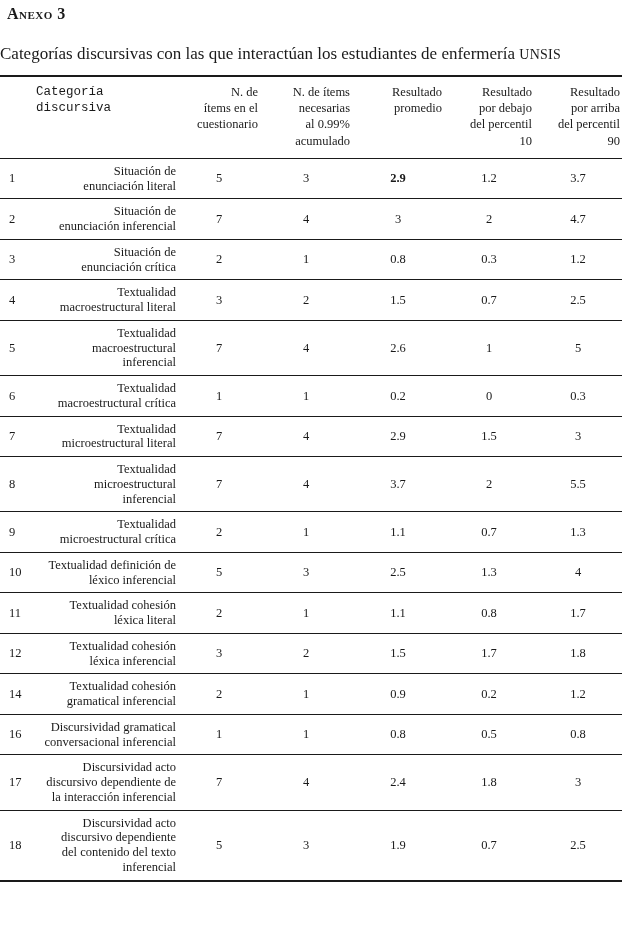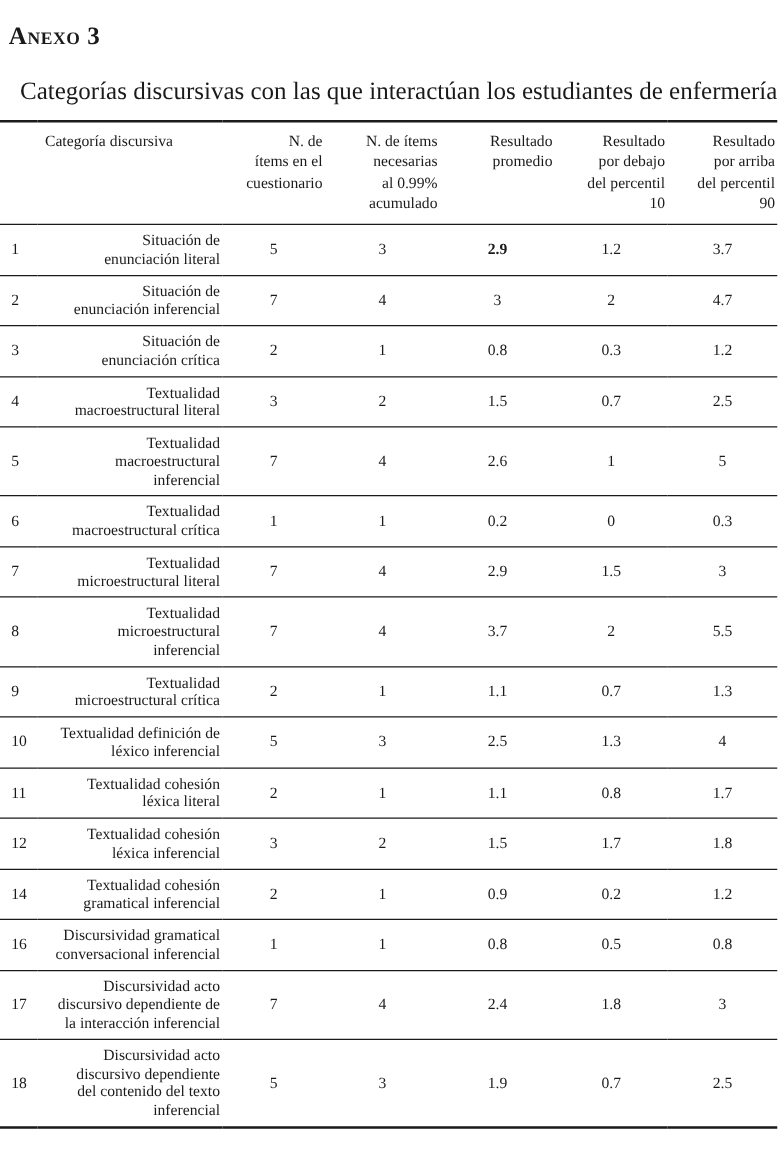--- a/index.html
+++ b/index.html
@@ -12,34 +12,32 @@
     min-height: 938px;
     box-sizing: border-box;
     background: #ffffff;
     color: #1a1a1a;
     font-family: "Liberation Serif", "DejaVu Serif", serif;
     padding-top: 5px;
   }
   .annex-heading {
     font-variant: small-caps;
     font-weight: bold;
-    font-size: 20px;
+    font-size: 16px;
     letter-spacing: 0.5px;
     padding-left: 7px;
     line-height: 1.1;
-    margin-top: 13px;
   }
   .table-title {
     text-align: left;
-    font-size: 20px;
+    font-size: 17px;
     margin-top: 21px;
     margin-bottom: 11px;
     line-height: 1.2;
     white-space: nowrap;
-    padding-left: 16px;
   }
   .acronym {
     font-size: 0.82em;
     letter-spacing: 0.3px;
   }
   table.cat-table {
     width: 100%;
     border-collapse: collapse;
     table-layout: fixed;
     border-top: 2px solid #1a1a1a;
@@ -58,20 +56,21 @@
     vertical-align: top;
     text-align: right;
     white-space: pre-line;
     padding: 7px 2px 9px 2px;
     line-height: 1.3;
     border-bottom: 1.5px solid #1a1a1a;
   }
   .cat-table th.col-category {
     text-align: left;
     padding-left: 6px;
+    font-family: Liberation Mono, monospace;
   }
   .cat-table td {
     border-top: 1px solid #1a1a1a;
     vertical-align: middle;
     text-align: center;
     padding: 5px 2px;
     line-height: 1.18;
   }
   .cat-table tbody tr:first-child td {
     border-top: none;

